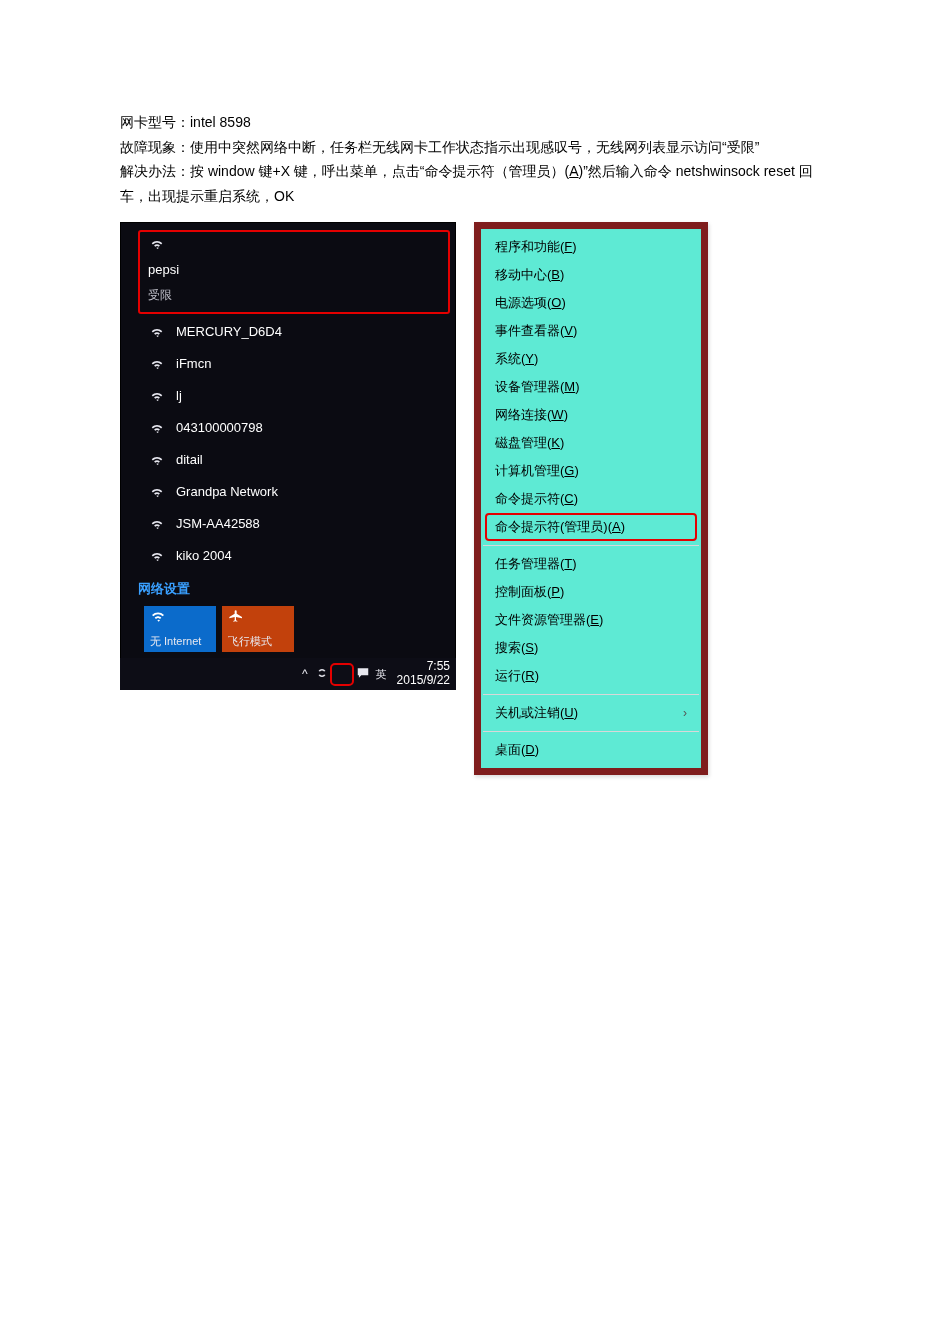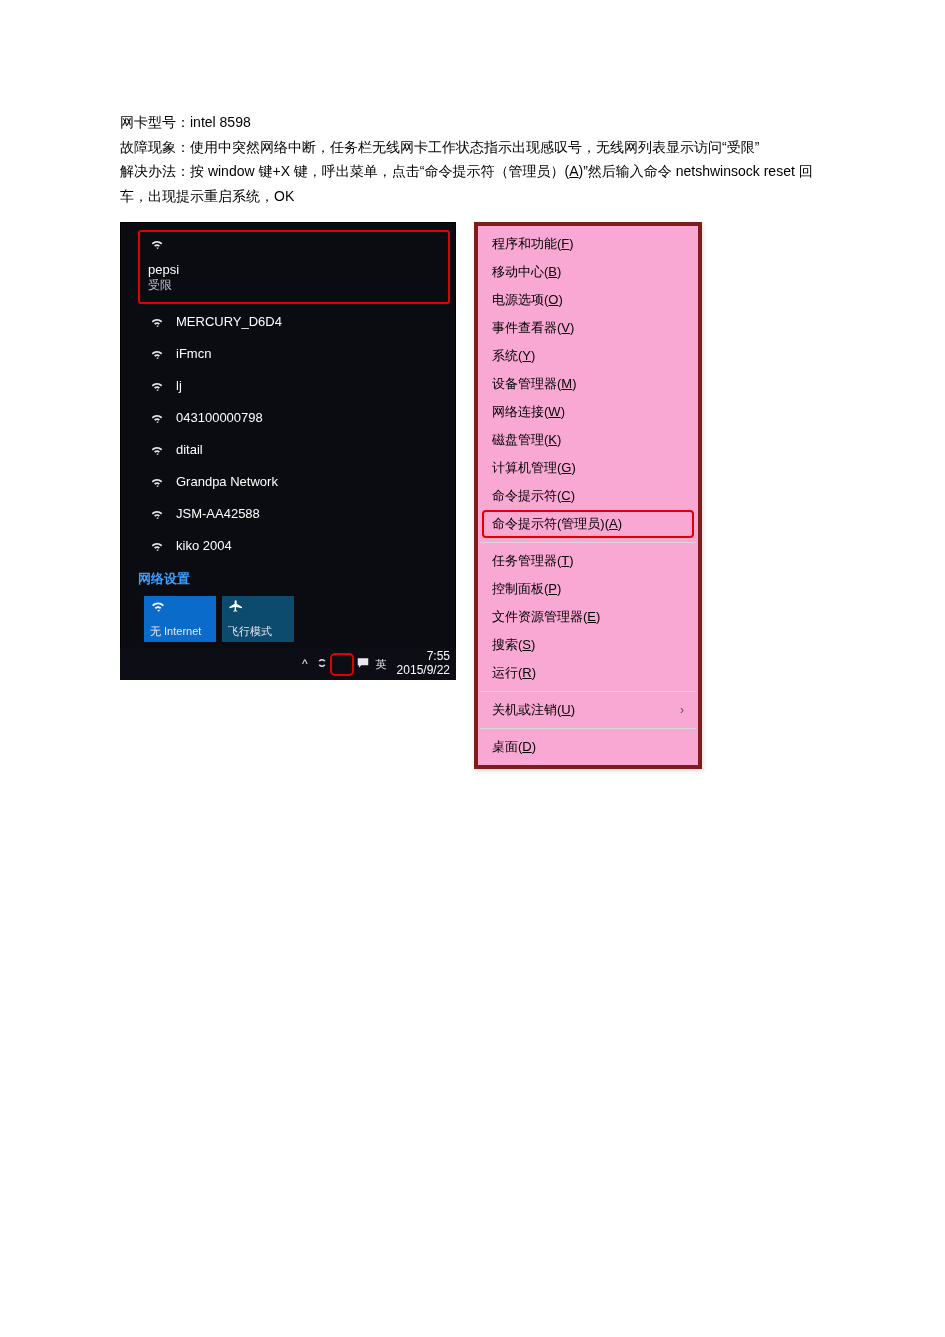--- a/index.html
+++ b/index.html
@@ -37,21 +37,21 @@
     box-shadow: 0 0 0 1px #000 inset;
   }
   .wifi-list { padding: 8px 0 0 0; }
   .wifi-item {
     display: flex;
     align-items: flex-start;
     padding: 6px 12px 10px 28px;
     gap: 10px;
   }
   .wifi-item .name { color: #fff; }
-  .wifi-item .sub  { color: #bfbfc8; font-size: 12px; margin-top: 0; }
+  .wifi-item .sub  { color: #bfbfc8; font-size: 12px; margin-top: 10px; }
   .wifi-item.primary {
     outline: 2px solid #e40000;
     outline-offset: -2px;
     border-radius: 3px;
     margin: 0 6px 4px 18px;
     padding-left: 10px;
     flex-direction: column;
   }
   .wifi-icon {
     width: 18px; height: 14px; display: inline-block;
@@ -66,21 +66,21 @@
     font-weight: bold;
   }
   .quick-row {
     display: flex;
     gap: 6px;
     padding: 0 8px 6px 24px;
   }
   .quick-tile {
     flex: 0 0 auto;
     width: 72px; height: 46px;
-    background: #0c4a6e;
+    background: #c2410c;
     padding: 3px 6px 0 6px;
     box-sizing: border-box;
     font-size: 11px;
     color: #e8e8f0;
     display: flex; flex-direction: column; justify-content: space-between;
   }
   .quick-tile.active { background: #0b6bcb; }
   .quick-tile .tile-icon { height: 18px; }
   .quick-tile .tile-icon svg { width: 16px; height: 16px; fill:#fff; }
   .quick-tile .tile-label { padding-bottom: 3px; }
@@ -106,22 +106,22 @@
     padding: 2px 4px;
   }
   .tray-chevron { color:#e8e8f0; font-size:12px; margin-right:4px; }
   .tray-sync svg { width:12px; height:12px; fill:#e8e8f0; }
   .tray-msgs svg, .tray-ime svg { width:14px; height:14px; fill:#e8e8f0; }
   .tray-ime { color:#e8e8f0; font-size:11px; margin-left:2px; }
 
   
   .context-menu {
     width: 220px;
-    background: #f9a8d4;
-    border: 4px solid #7f1d1d;
+    background: #5eead4;
+    border: 7px solid #7f1d1d;
     font-size: 13px;
     padding: 4px 0;
     box-shadow: 1px 2px 4px rgba(0,0,0,.15);
   }
   .ctx-item {
     padding: 5px 14px;
     display: flex;
     justify-content: space-between;
     align-items: center;
     color: #000;

